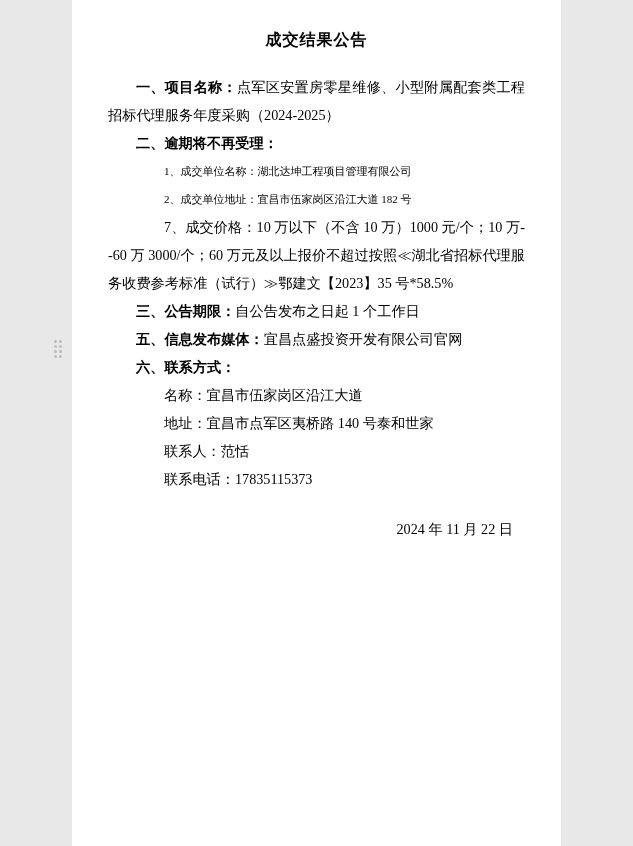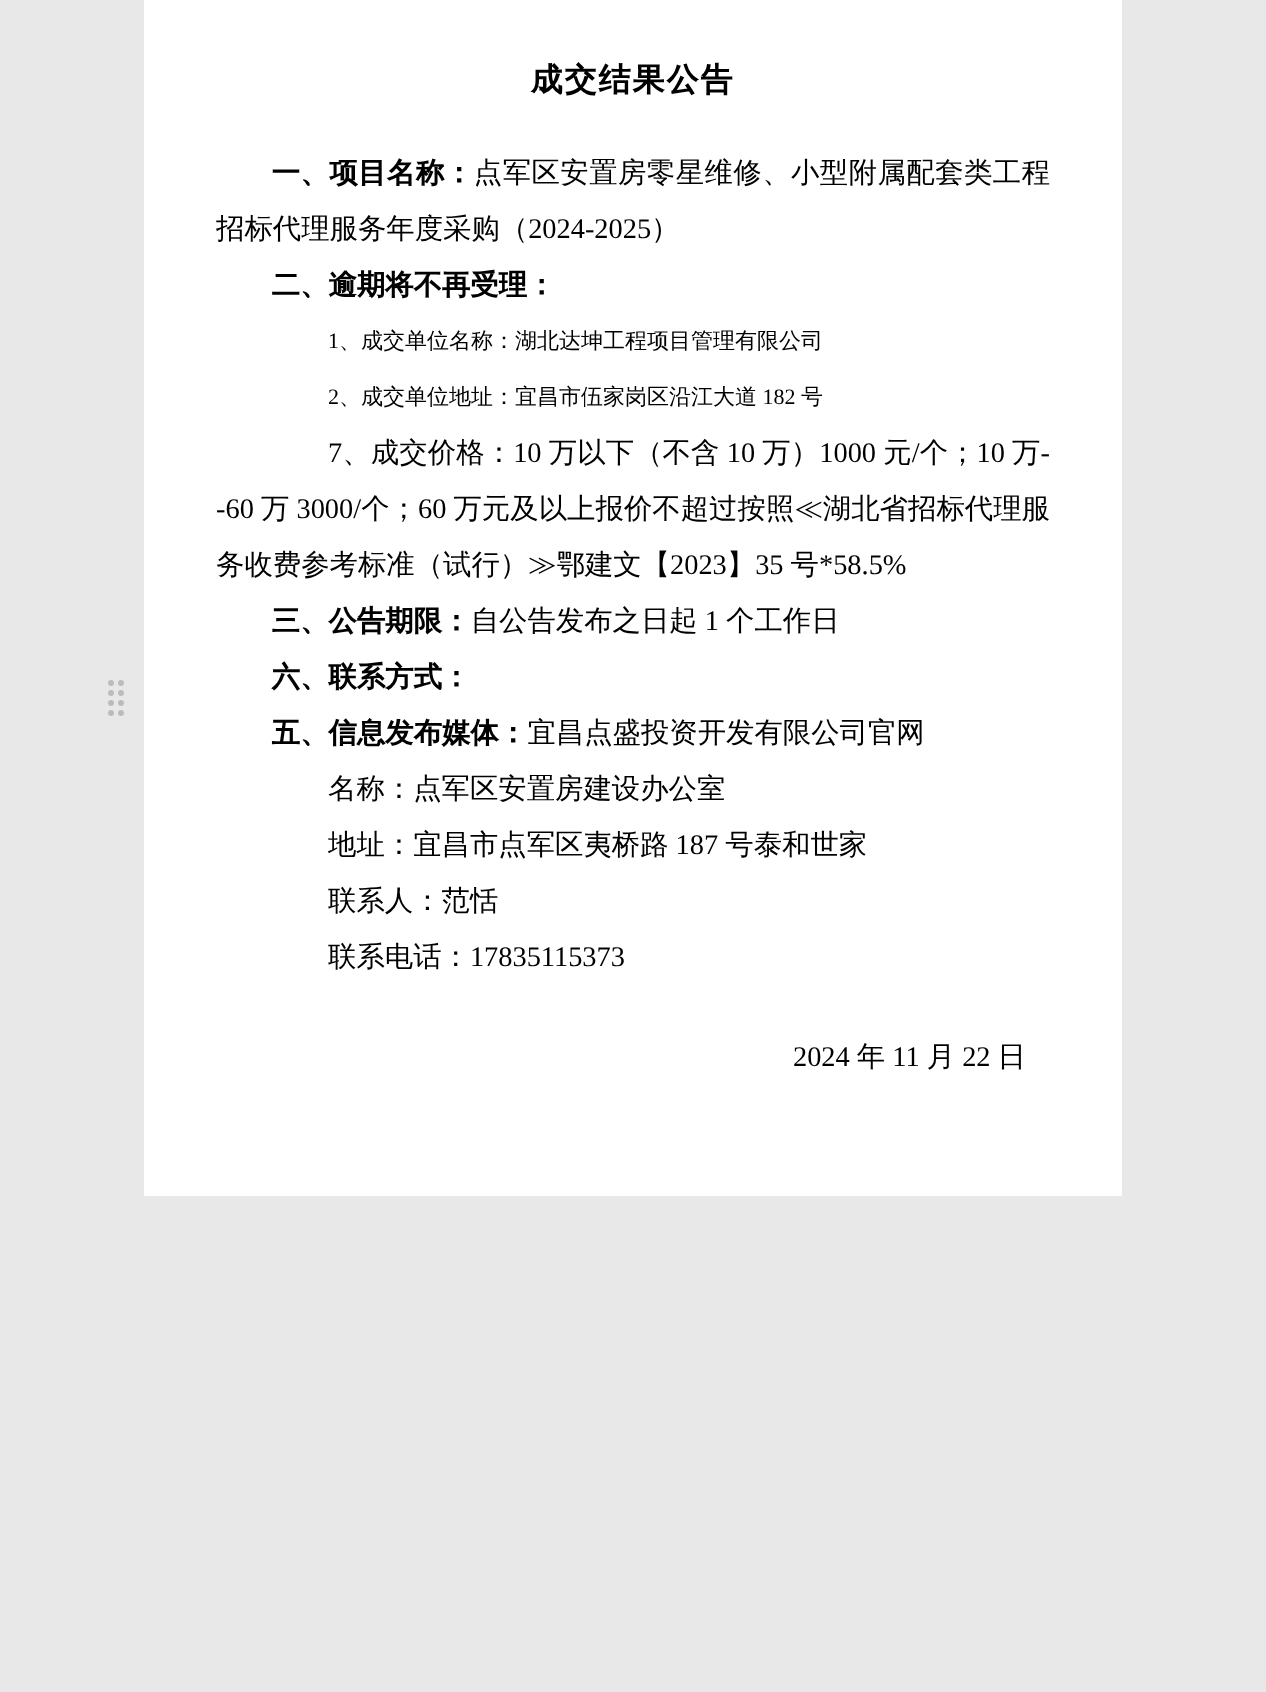--- a/index.html
+++ b/index.html
@@ -11,21 +11,21 @@
     width: 633px;
     height: 846px;
     overflow: hidden;
     font-family: "Liberation Serif", serif;
   }
   .page {
     position: absolute;
     left: 72px;
     top: 0px;
     width: 489px;
-    height: 598px;
+    height: 846px;
     background: #ffffff;
     box-sizing: border-box;
   }
   .doc-body {
     padding: 16px 36px 0 36px;
     box-sizing: border-box;
   }
   .doc-title {
     text-align: center;
     font-weight: bold;
@@ -122,29 +122,29 @@
       <span>7、成交价格：</span><span>10 万以下（不含 10 万）1000 元/个；10 万--60 万 3000/个；60 万元及以上报价不超过按照≪湖北省招标代理服务收费参考标准（试行）≫鄂建文【2023】35 号*58.5%</span>
     </p>
 
     <p class="para ind1">
       <span class="bold">三、公告期限：</span><span>自公告发布之日起 1 个工作日</span>
     </p>
 
 
 
     <p class="para ind1">
+      <span class="bold">五、信息发布媒体：</span><span>宜昌点盛投资开发有限公司官网</span>
+    </p>
+
+    <p class="para ind1">
       <span class="bold">六、联系方式：</span>
     </p>
 
-    <p class="para ind1">
-      <span class="bold">五、信息发布媒体：</span><span>宜昌点盛投资开发有限公司官网</span>
-    </p>
-
-    <p class="sub2">名称：点军区安置房建设办公室</p>
-    <p class="sub2">地址：宜昌市点军区夷桥路 187 号泰和世家</p>
+    <p class="sub2">名称：宜昌市伍家岗区沿江大道</p>
+    <p class="sub2">地址：宜昌市点军区夷桥路 140 号泰和世家</p>
     <p class="sub2">联系人：范恬</p>
     <p class="sub2">联系电话：17835115373</p>
 
     <p class="date">2024 年 11 月 22 日</p>
 
     <div class="spacer-bottom"></div>
   </div>
 </div>
 
 <div class="grip">

